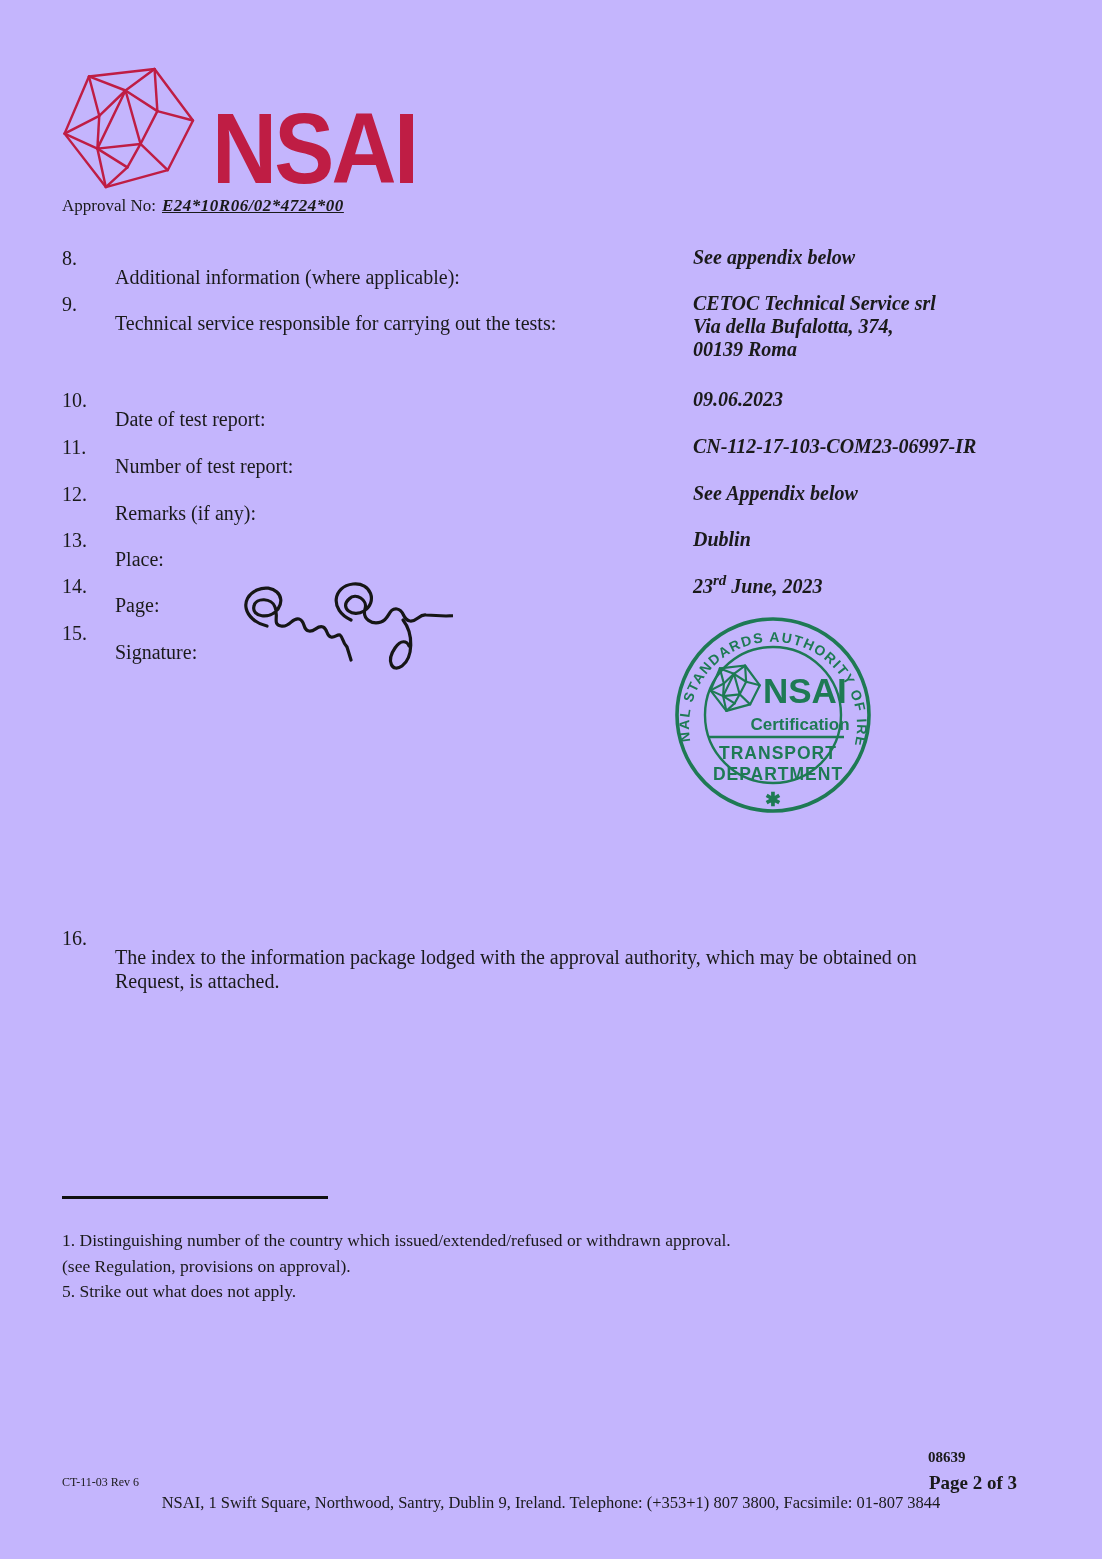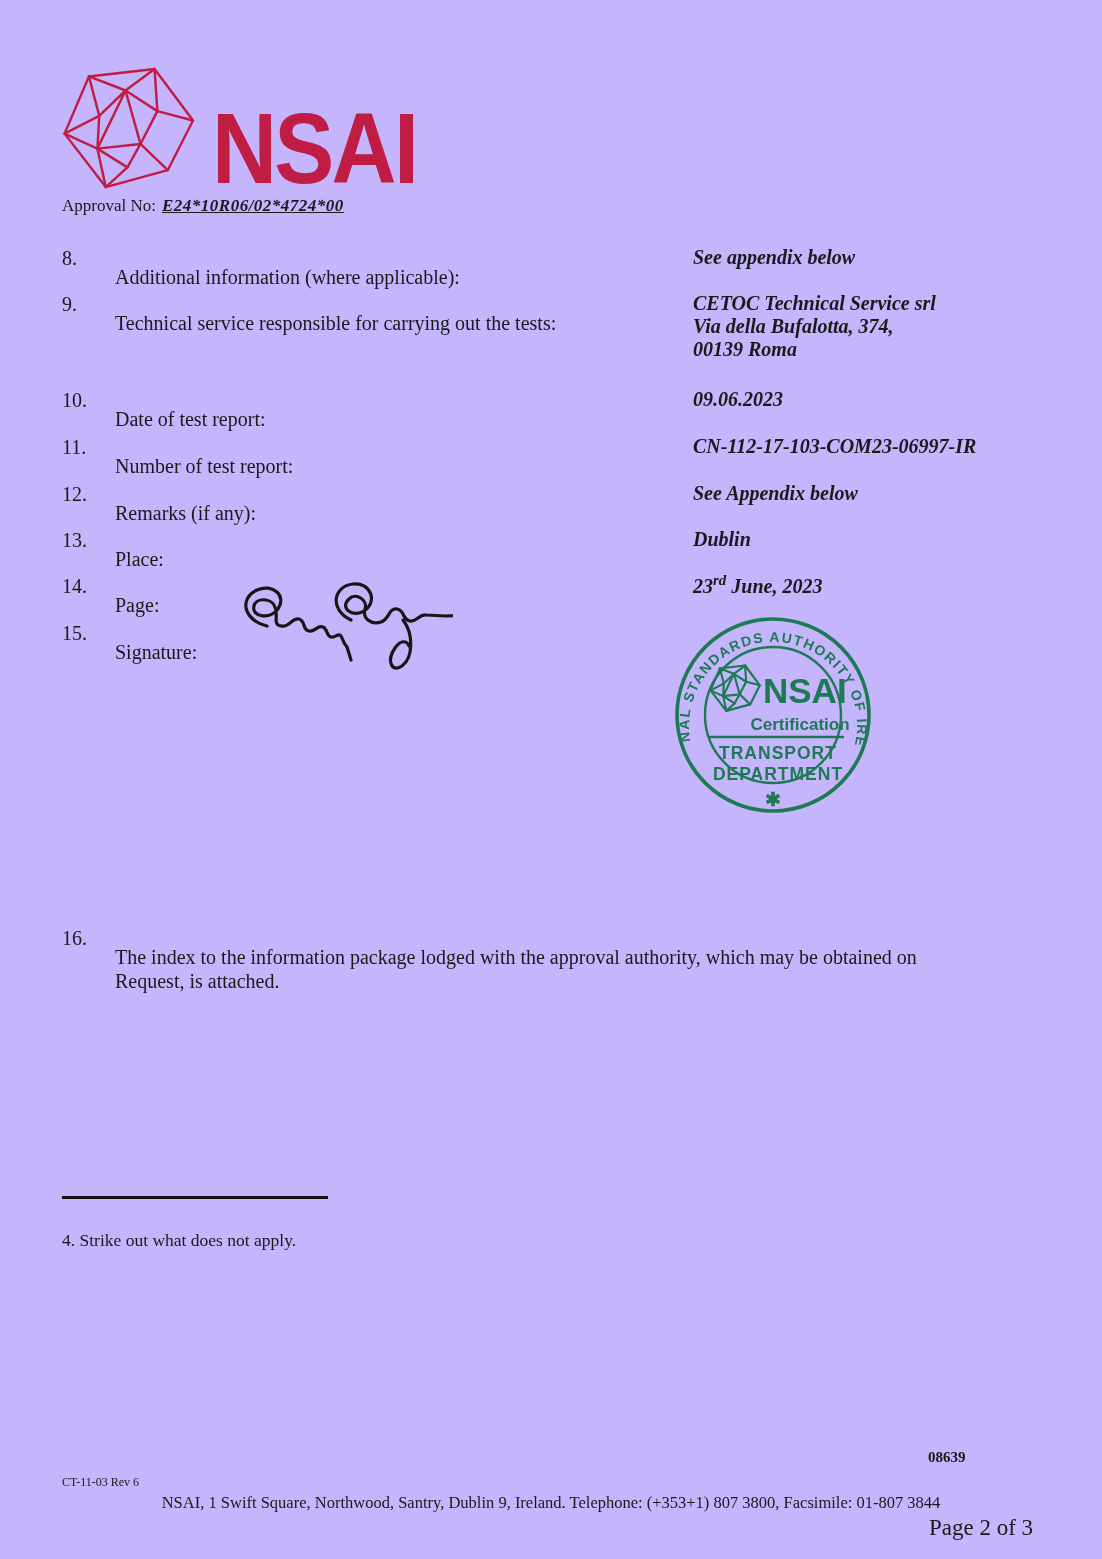--- a/index.html
+++ b/index.html
@@ -44,21 +44,21 @@
   .stamp { position:absolute; left:666px; top:610px; }
   .stamp text { font-family:"Liberation Sans", sans-serif; font-weight:bold; }
 
   
   .fn-rule { position:absolute; left:62px; top:1196px; width:266px; height:3px; background:#111; }
   .footnotes { position:absolute; left:62px; top:1228px; font-size:17.5px; line-height:25.5px; }
 
   
   .stamp-number { position:absolute; left:928px; top:1449px; font-weight:bold; font-size:15px; }
   .doc-code   { position:absolute; left:62px;  top:1475px; font-size:12px; }
-  .page-info  { position:absolute; left:929px; top:1515px; font-weight:normal; font-size:23px; }
+  .page-info  { position:absolute; left:929px; top:1472px; font-weight:bold; font-size:19px; }
   .address    { position:absolute; left:0; top:1493px; width:1102px; text-align:center; font-size:16.5px; }
 </style>
 </head>
 <body>
 
 <div class="page">
 
   <svg class="logo-crystal" width="150" height="136" viewBox="0 0 160 140">
     <defs>
       <g id="crystal" fill="none" stroke-linejoin="round" stroke-linecap="round">
@@ -204,21 +204,23 @@
     <use href="#crystal" transform="translate(42,53) scale(0.36)" stroke="#1e7a54" stroke-width="6"></use>
     <text x="97" y="93" font-size="35" fill="#1e7a54" letter-spacing="0">NSAI</text>
     <text x="134" y="120" font-size="17" text-anchor="middle" fill="#1e7a54">Certification</text>
     <line x1="42" y1="127" x2="178" y2="127" stroke="#1e7a54" stroke-width="2.4"></line>
     <text x="112" y="149" font-size="17.5" text-anchor="middle" fill="#1e7a54" letter-spacing="1">TRANSPORT</text>
     <text x="112" y="170" font-size="17.5" text-anchor="middle" fill="#1e7a54" letter-spacing="1">DEPARTMENT</text>
   </svg>
 
   <div class="fn-rule"></div>
   <div class="footnotes">
-    <div>4. Strike out what does not apply.</div>
+    <div>1. Distinguishing number of the country which issued/extended/refused or withdrawn approval.</div>
+    <div>(see Regulation, provisions on approval).</div>
+    <div>5. Strike out what does not apply.</div>
   </div>
 
   <div class="stamp-number">08639</div>
   <div class="doc-code">CT-11-03  Rev 6</div>
   <div class="page-info">Page 2 of 3</div>
   <div class="address">NSAI, 1 Swift Square, Northwood, Santry, Dublin 9, Ireland.  Telephone: (+353+1) 807 3800, Facsimile:  01-807 3844</div>
 
 </div>
 
 </body></html>

